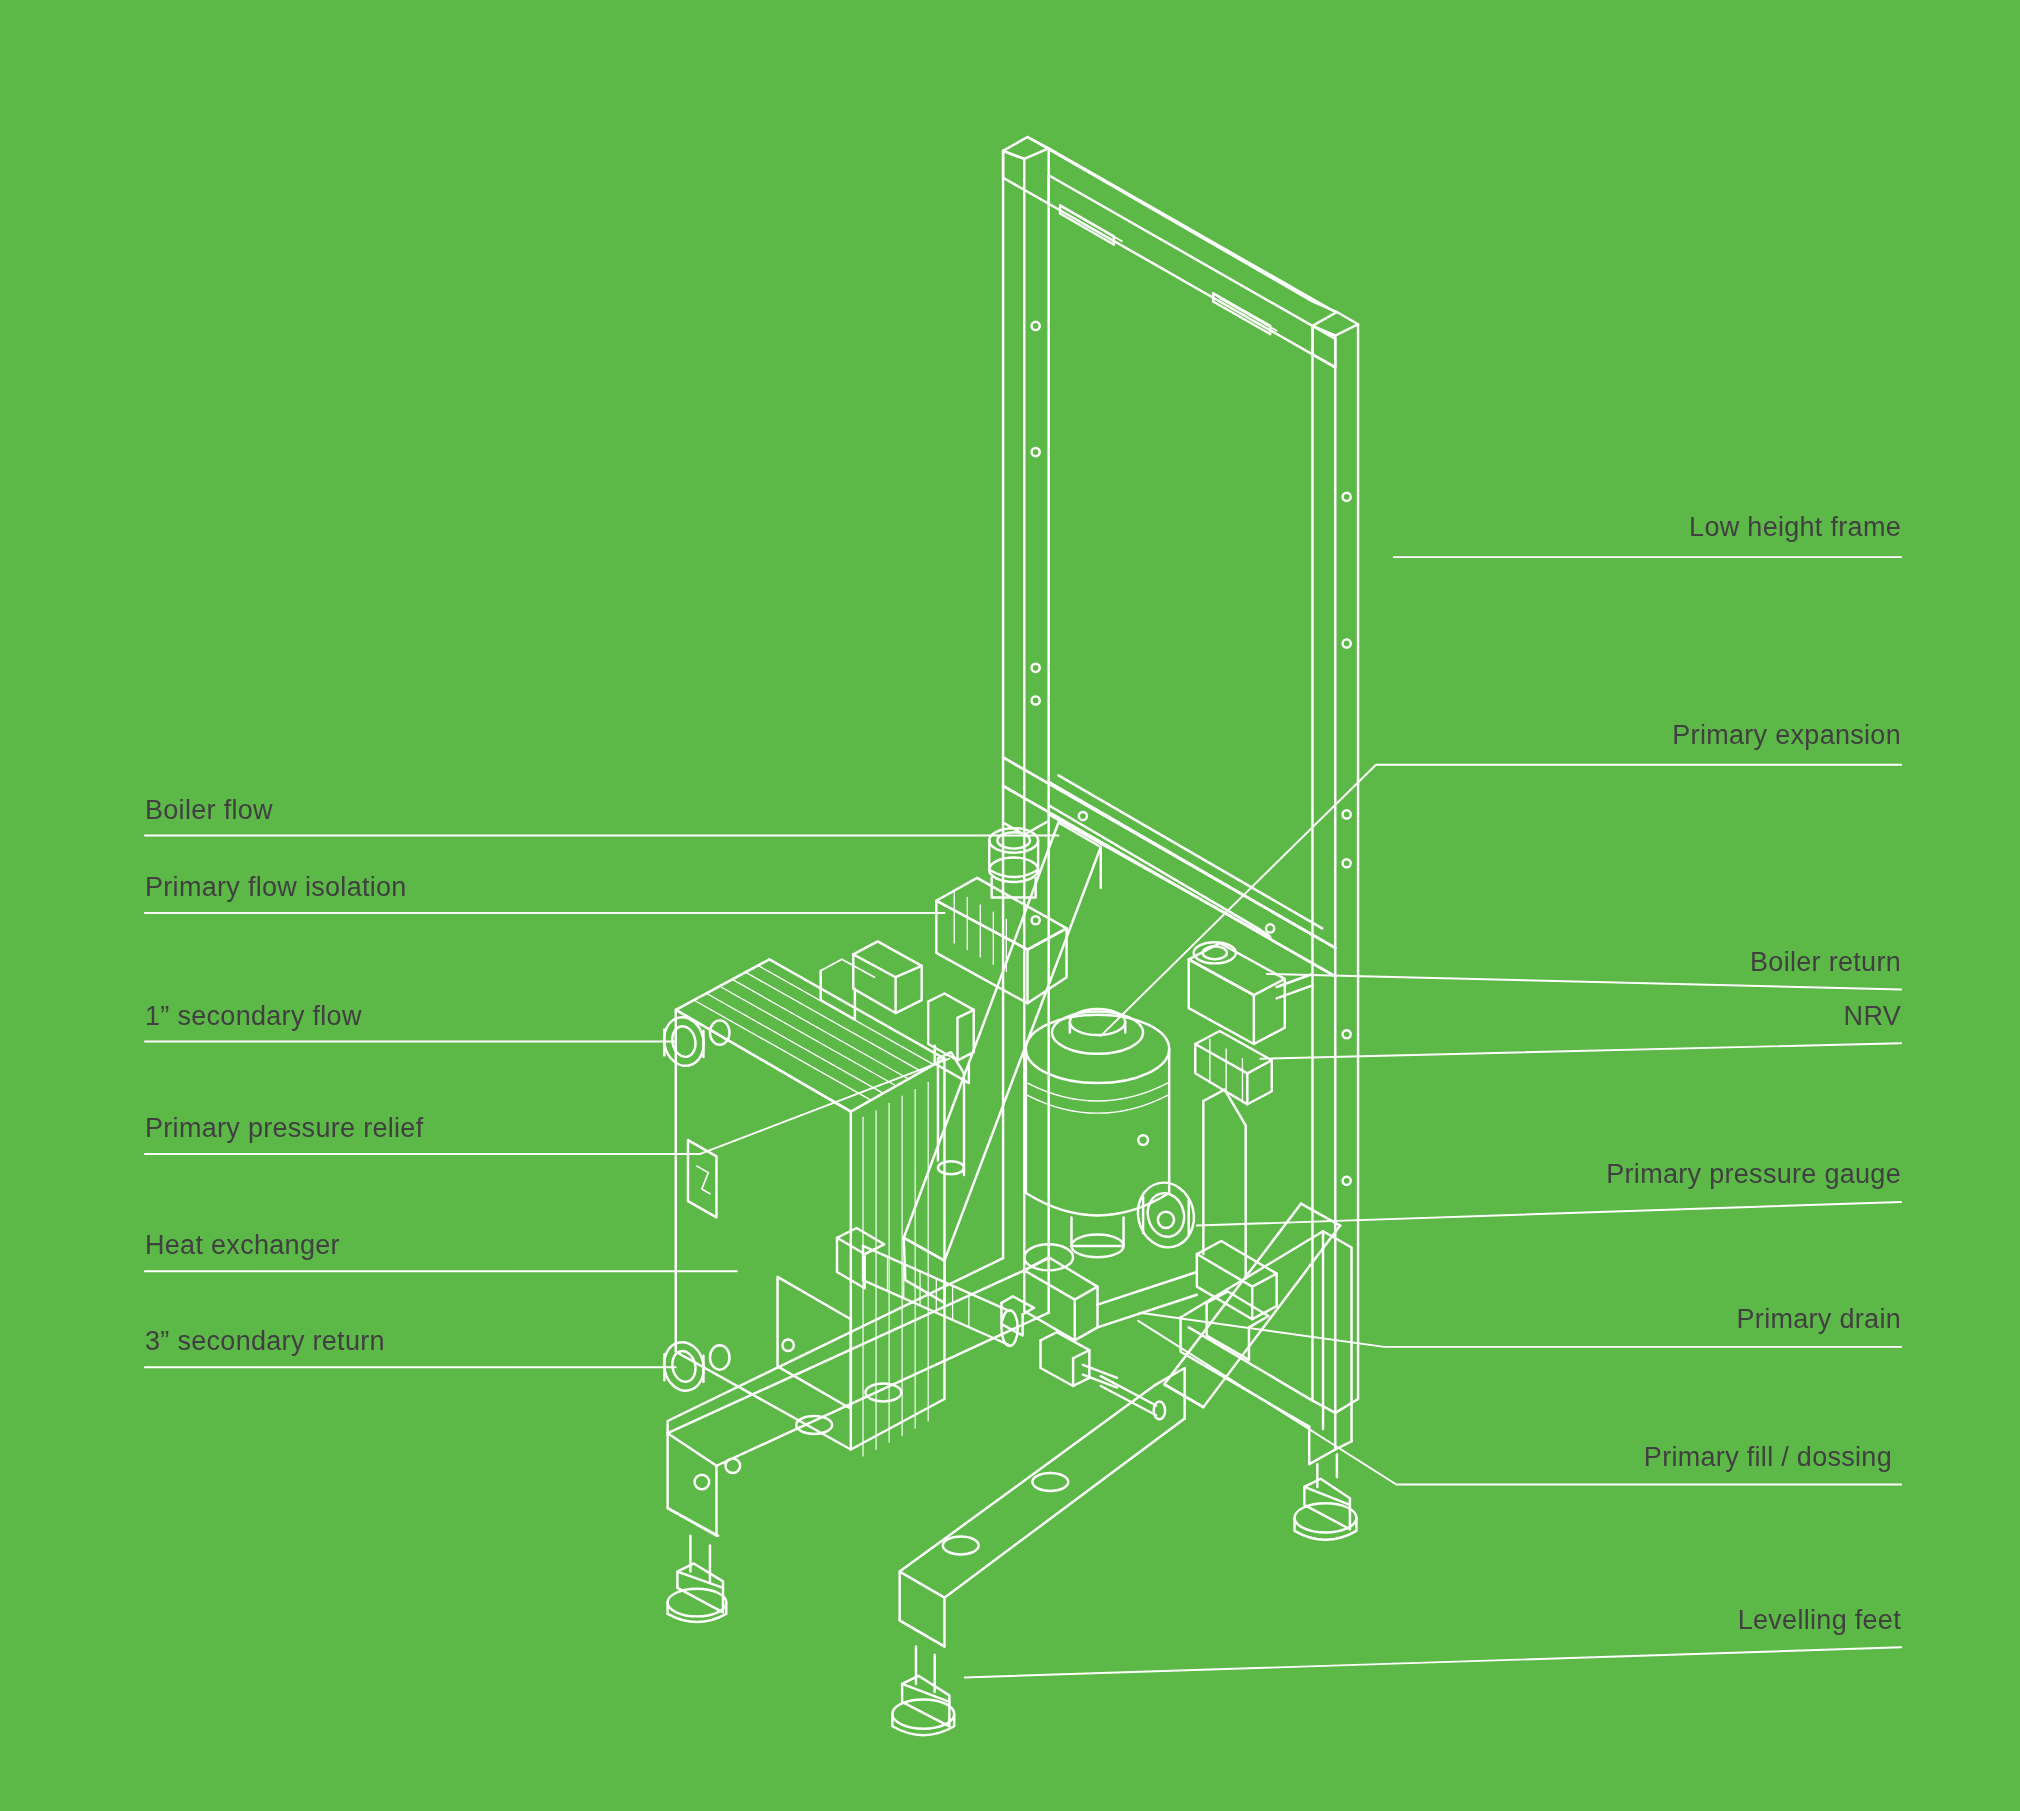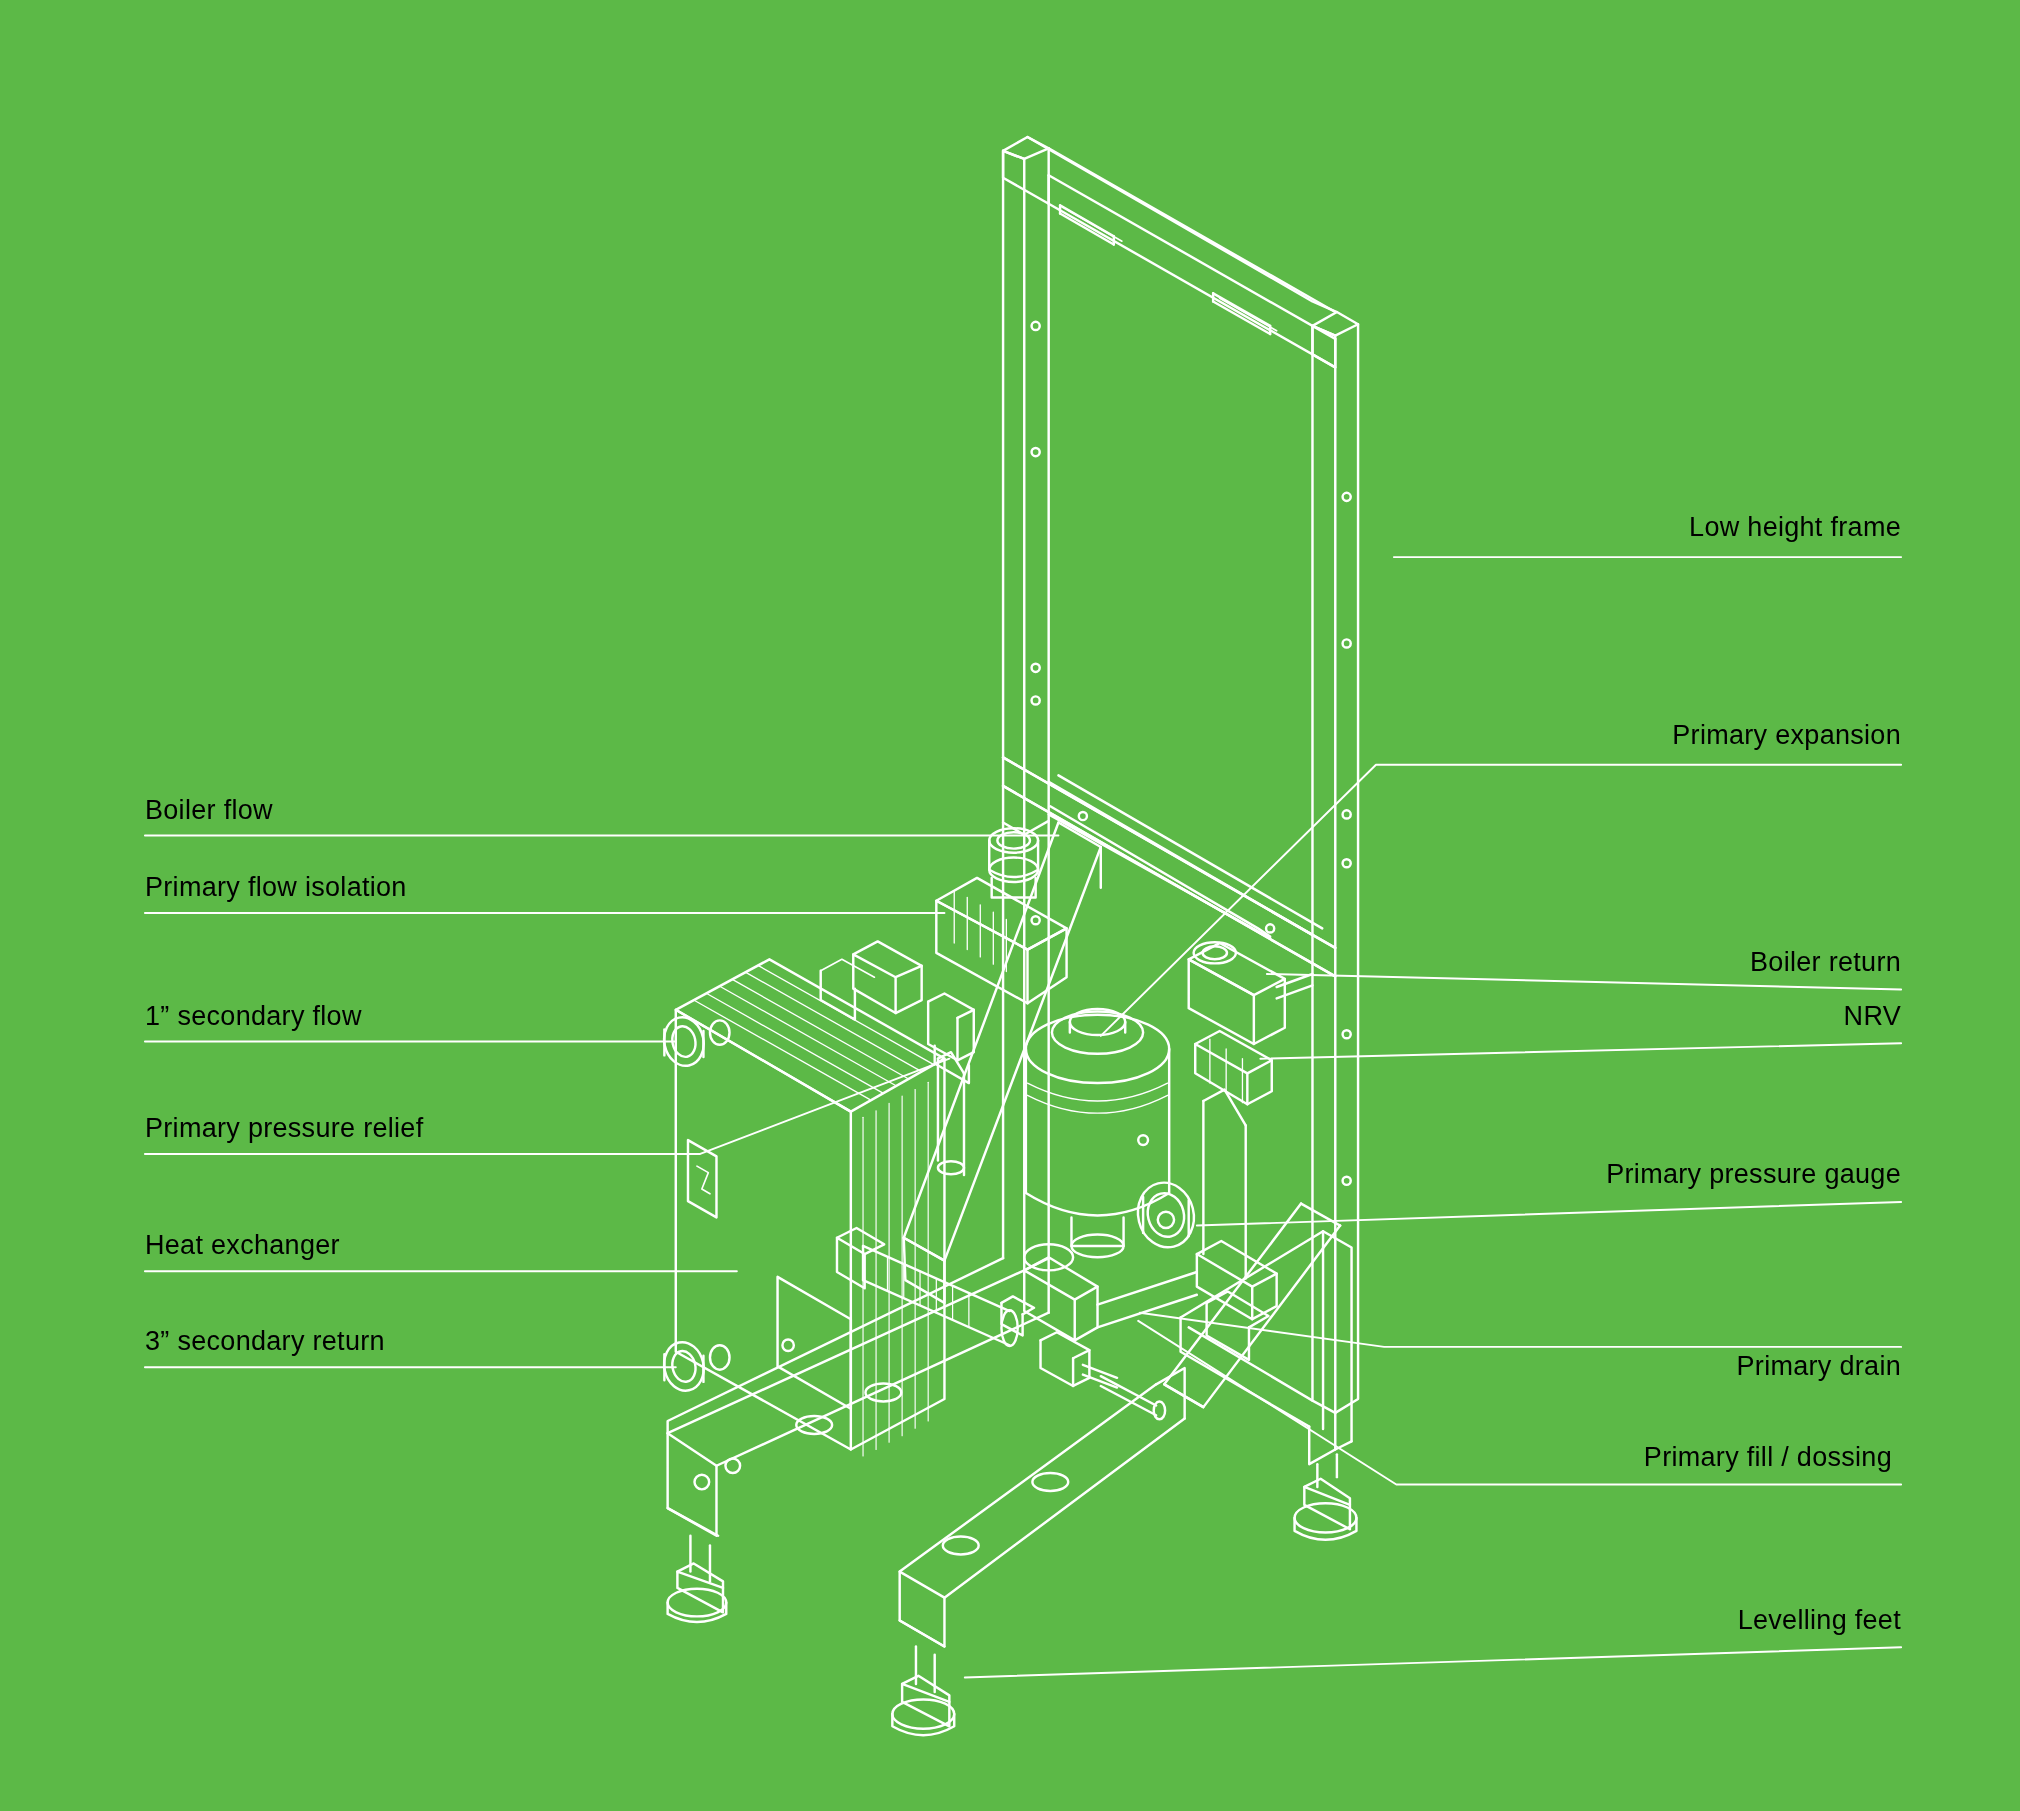--- a/index.html
+++ b/index.html
@@ -21,21 +21,21 @@
   }
   #diagram-svg {
     position: absolute;
     left: 0;
     top: 0;
     width: 2020px;
     height: 1812px;
   }
   .callout-label {
     position: absolute;
-    color: #000000;
+    color: #404040;
     font-size: 27px;
     letter-spacing: 0.3px;
     white-space: nowrap;
     line-height: 1.1;
     font-family: "Liberation Sans", sans-serif;
   }
   .callout-label.right {
     text-align: right;
   }
   .callout-label.left {
@@ -369,20 +369,20 @@
   <div class="callout-label right" style="right:119px; top:513px;">Low height frame</div>
 
   <div class="callout-label right" style="right:119px; top:721px;margin-left:26px;">Primary expansion</div>
 
   <div class="callout-label right" style="right:119px; top:948px;">Boiler return</div>
 
   <div class="callout-label right" style="right:119px; top:1002px;margin-left:29px;">NRV</div>
 
   <div class="callout-label right" style="right:119px; top:1160px;">Primary pressure gauge</div>
 
-  <div class="callout-label right" style="right:119px; top:1305px;margin-top:47px;">Primary drain</div>
+  <div class="callout-label right" style="right:119px; top:1305px;">Primary drain</div>
 
   <div class="callout-label right" style="right:128px; top:1443px;">Primary fill / dossing</div>
 
   <div class="callout-label right" style="right:119px; top:1606px;text-align:right;">Levelling feet</div>
 
 </div>
 
 
 </body></html>

